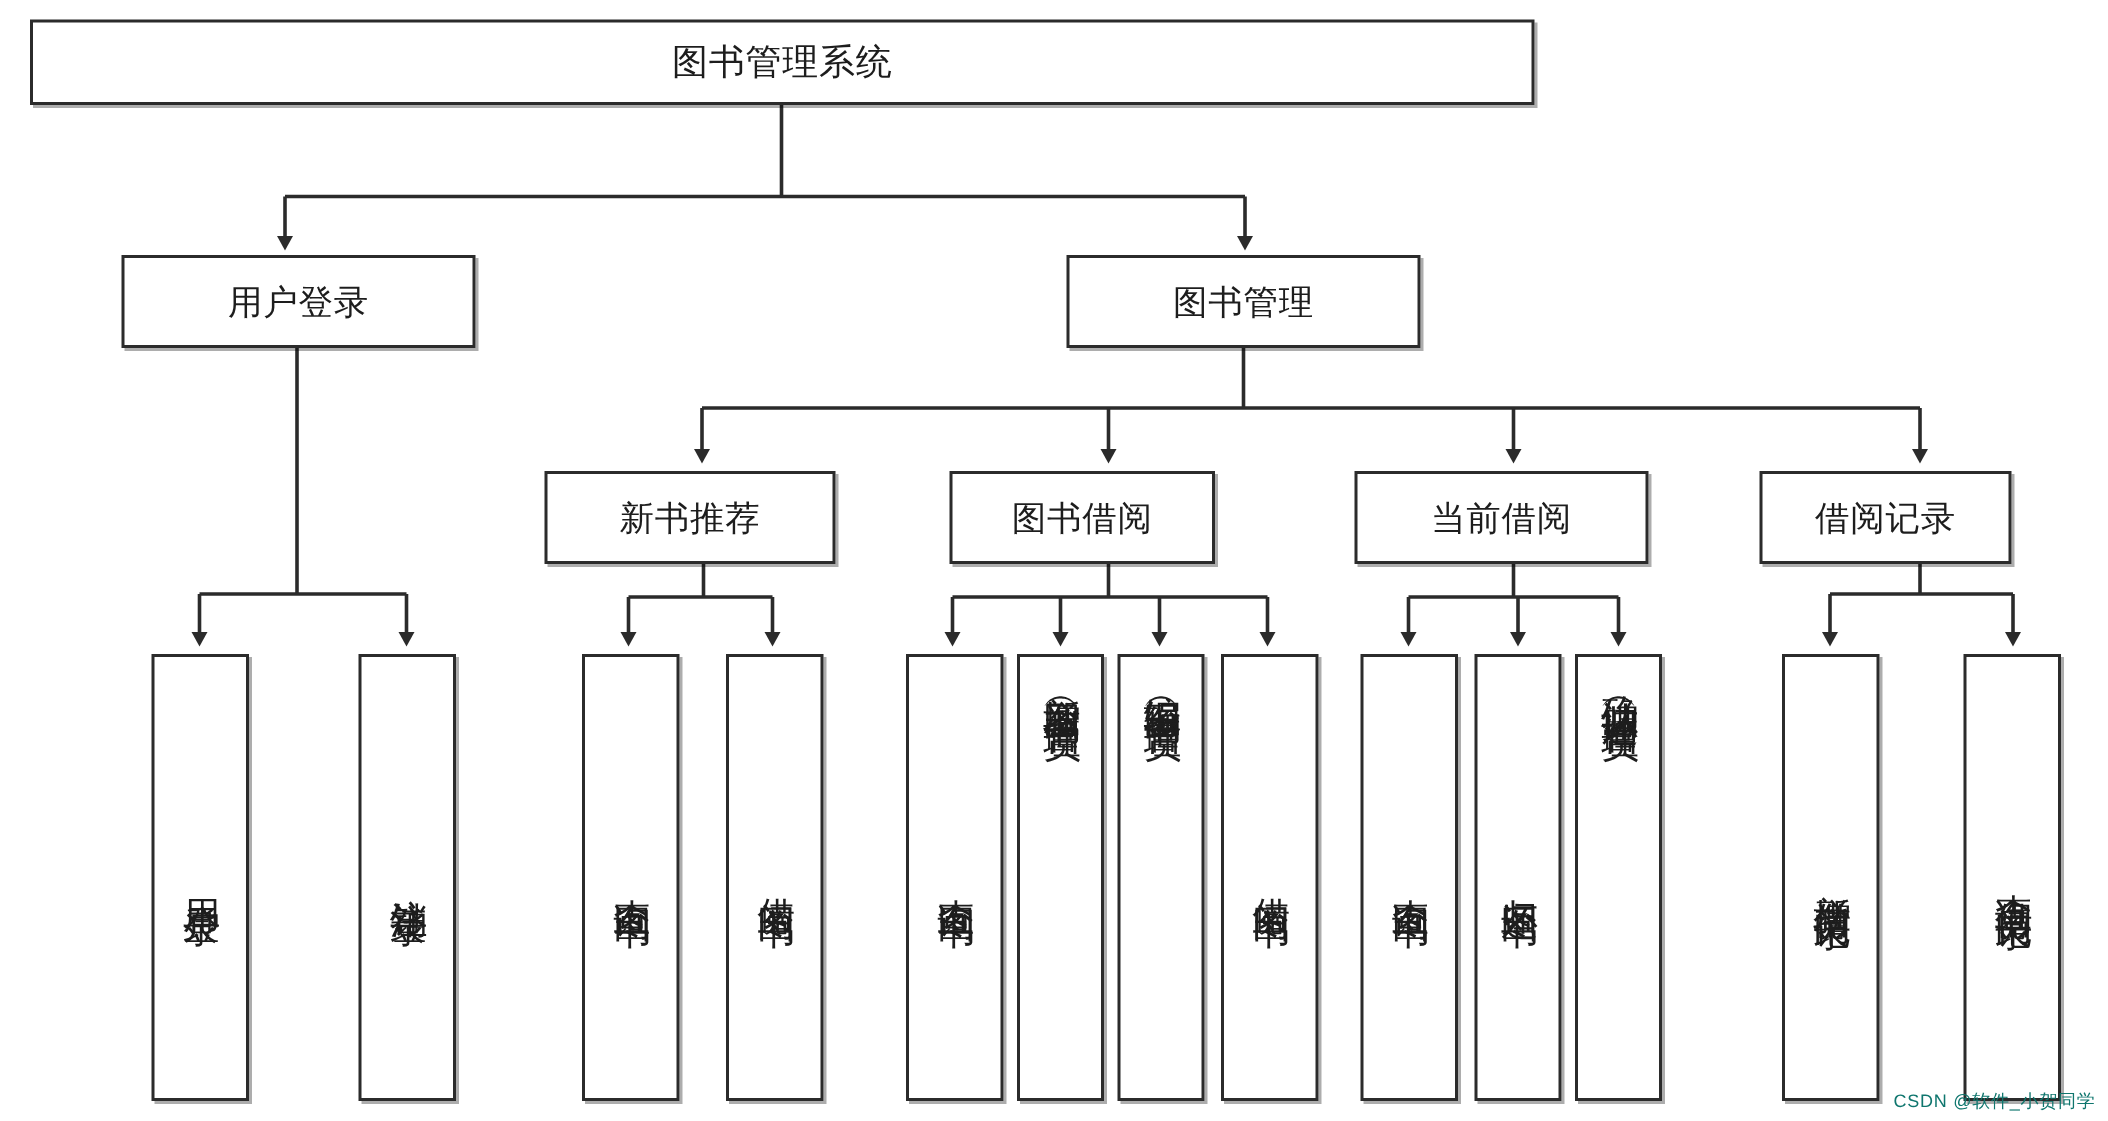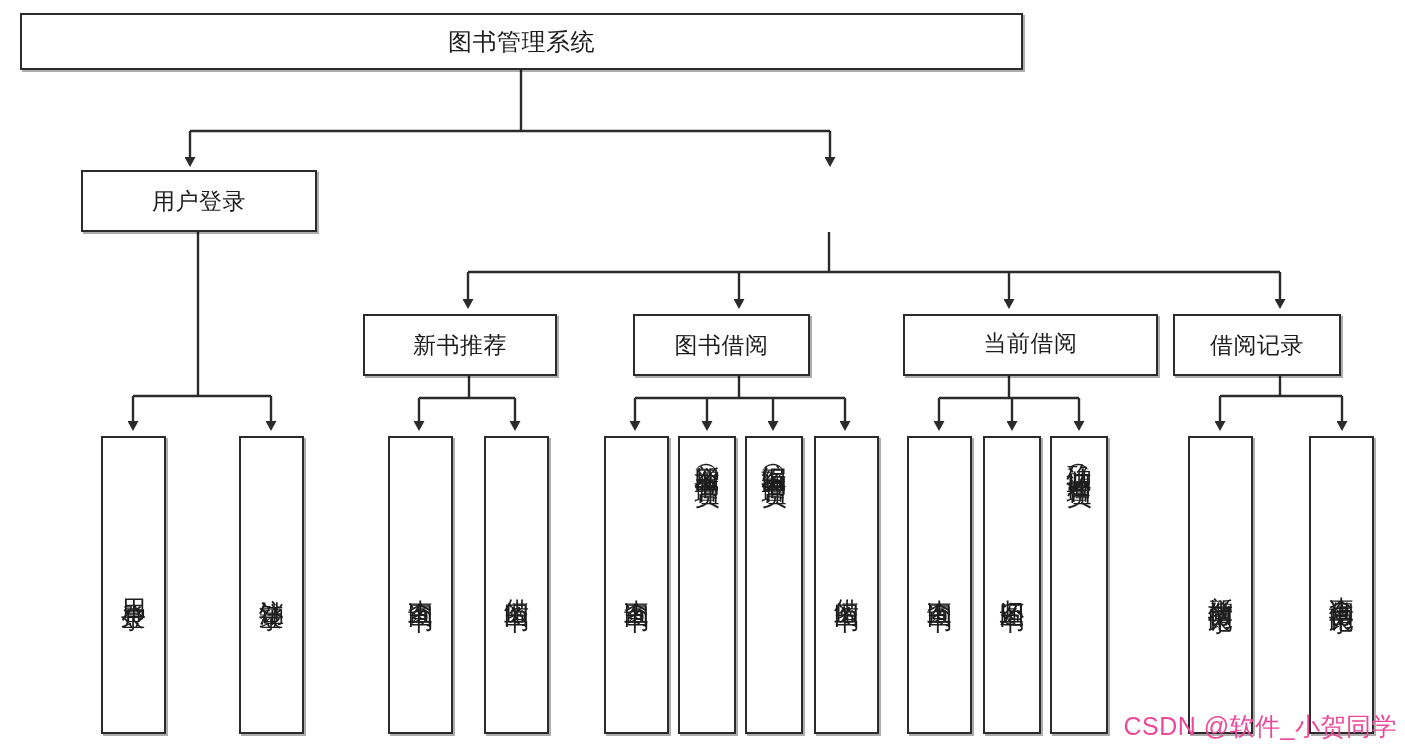--- a/index.html
+++ b/index.html
@@ -71,22 +71,22 @@
   .node.vert.top {
     align-items: flex-start;
   }
   .node.vert.top .lbl {
     margin-top: 6px;
   }
   .watermark {
     position: absolute;
     right: 8px;
     bottom: 4px;
-    font-size: 25px;
-    color: #ec4899;
+    font-size: 12px;
+    color: #0f766e;
     letter-spacing: 0.5px;
     z-index: 5;
     white-space: nowrap;
   }
 </style>
 </head>
 <body>
 
 <div id="canvas">
 
@@ -143,28 +143,31 @@
     </g>
   </svg>
 
   <div class="node horiz root" style="left:20px; top:13px; width:1003px; height:57px;">
     <span class="lbl">图书管理系统</span>
   </div>
 
   <div class="node horiz" style="left:81px; top:170px; width:236px; height:62px;">
     <span class="lbl">用户登录</span>
   </div>
+  <div class="node horiz" style="left:711px; top:170px; width:236px; height:62px;">
+    <span class="lbl">图书管理</span>
+  </div>
 
   <div class="node horiz" style="left:363px; top:314px; width:194px; height:62px;">
     <span class="lbl">新书推荐</span>
   </div>
   <div class="node horiz" style="left:633px; top:314px; width:177px; height:62px;">
     <span class="lbl">图书借阅</span>
   </div>
-  <div class="node horiz" style="left:903px; top:314px; width:255px; height:62px;font-family:Liberation Mono, monospace;">
+  <div class="node horiz" style="left:903px; top:314px; width:196px; height:62px;">
     <span class="lbl">当前借阅</span>
   </div>
   <div class="node horiz" style="left:1173px; top:314px; width:168px; height:62px;">
     <span class="lbl">借阅记录</span>
   </div>
 
   <div class="node vert mid" style="left:101px; top:436px; width:65px; height:298px;">
     <span class="lbl">用户登录</span>
   </div>
   <div class="node vert mid" style="left:239px; top:436px; width:65px; height:298px;">

